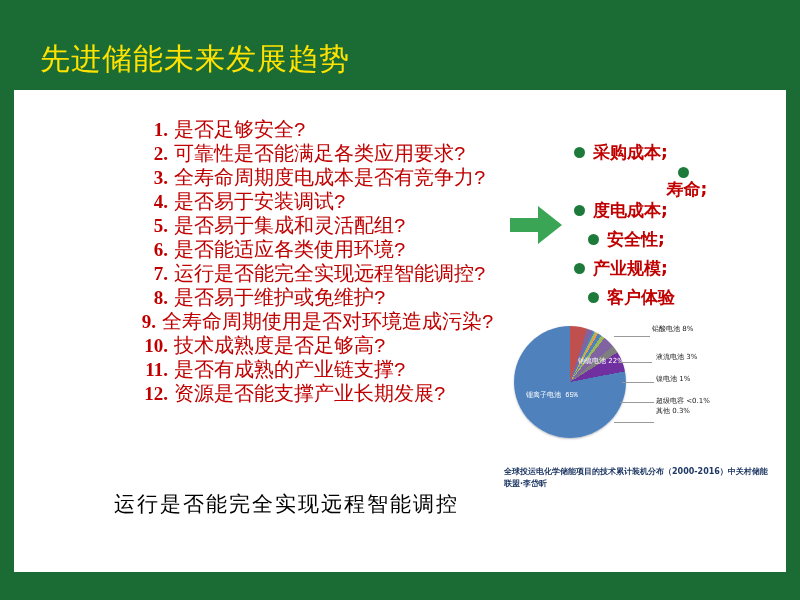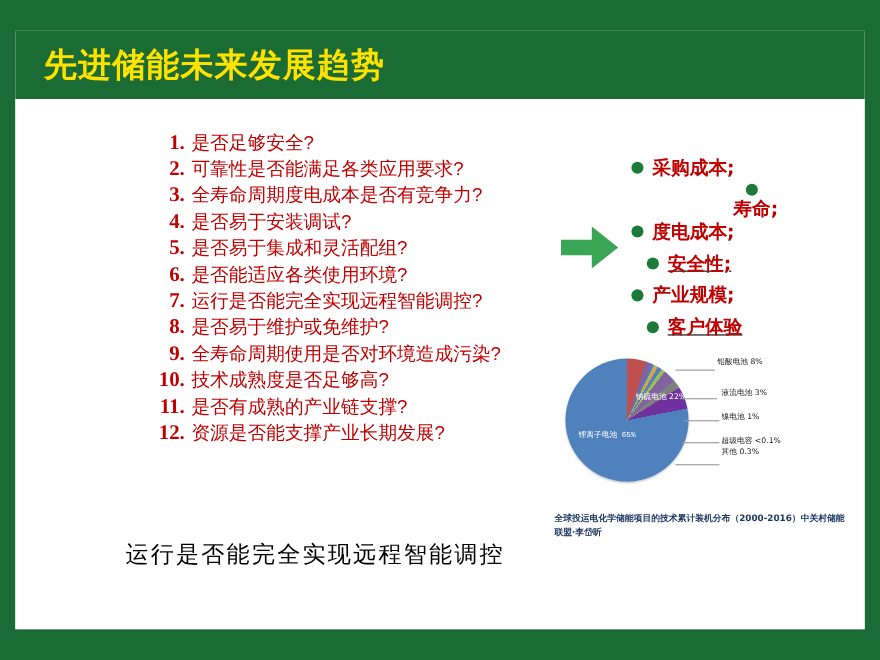--- a/index.html
+++ b/index.html
@@ -50,21 +50,21 @@
     left: 14px; top: 28px;
     width: 772px;
     height: 62px;
     background: #1a6b34;
     display: flex;
     align-items: center;
   }
   .title-text {
     color: #ffe200;
     font-size: 30px;
-    font-weight: bold;
+    font-weight: normal;
     letter-spacing: 1px;
     padding-left: 26px;
     font-family: "DejaVu Sans", "Liberation Sans", sans-serif;
   }
   .content {
     position: absolute;
     left: 14px; top: 90px;
     width: 772px;
     height: 482px;
     background: #ffffff;
@@ -85,24 +85,24 @@
   .qnum {
     color: #c00000;
     font-size: 19px;
     font-weight: bold;
     width: 34px;
     text-align: right;
     font-family: "Liberation Serif", serif;
   }
   .qtext {
     color: #c00000;
-    font-size: 17px;
+    font-size: 20px;
     padding-left: 6px;
     white-space: nowrap;
-    font-family: Liberation Sans, sans-serif;
+    font-family: Liberation Mono, monospace;
   }
   
   .arrow {
     position: absolute;
     left: 494px;
     top: 112px;
     width: 56px;
     height: 46px;
   }
   
@@ -126,21 +126,21 @@
     flex: none;
   }
   .btext {
     color: #c00000;
     font-size: 17px;
     font-weight: bold;
     white-space: nowrap;
     font-family: "DejaVu Sans", "Liberation Sans", sans-serif;
   }
   .brow.indent { padding-left: 26px; flex-direction: column; }
-  .brow.indent2 { padding-left: 14px; text-decoration: underline; }
+  .brow.indent2 { padding-left: 14px; }
   
   .chartbox {
     position: absolute;
     left: 490px;
     top: 228px;
     width: 270px;
     height: 180px;
   }
   .pie {
     position: absolute;

